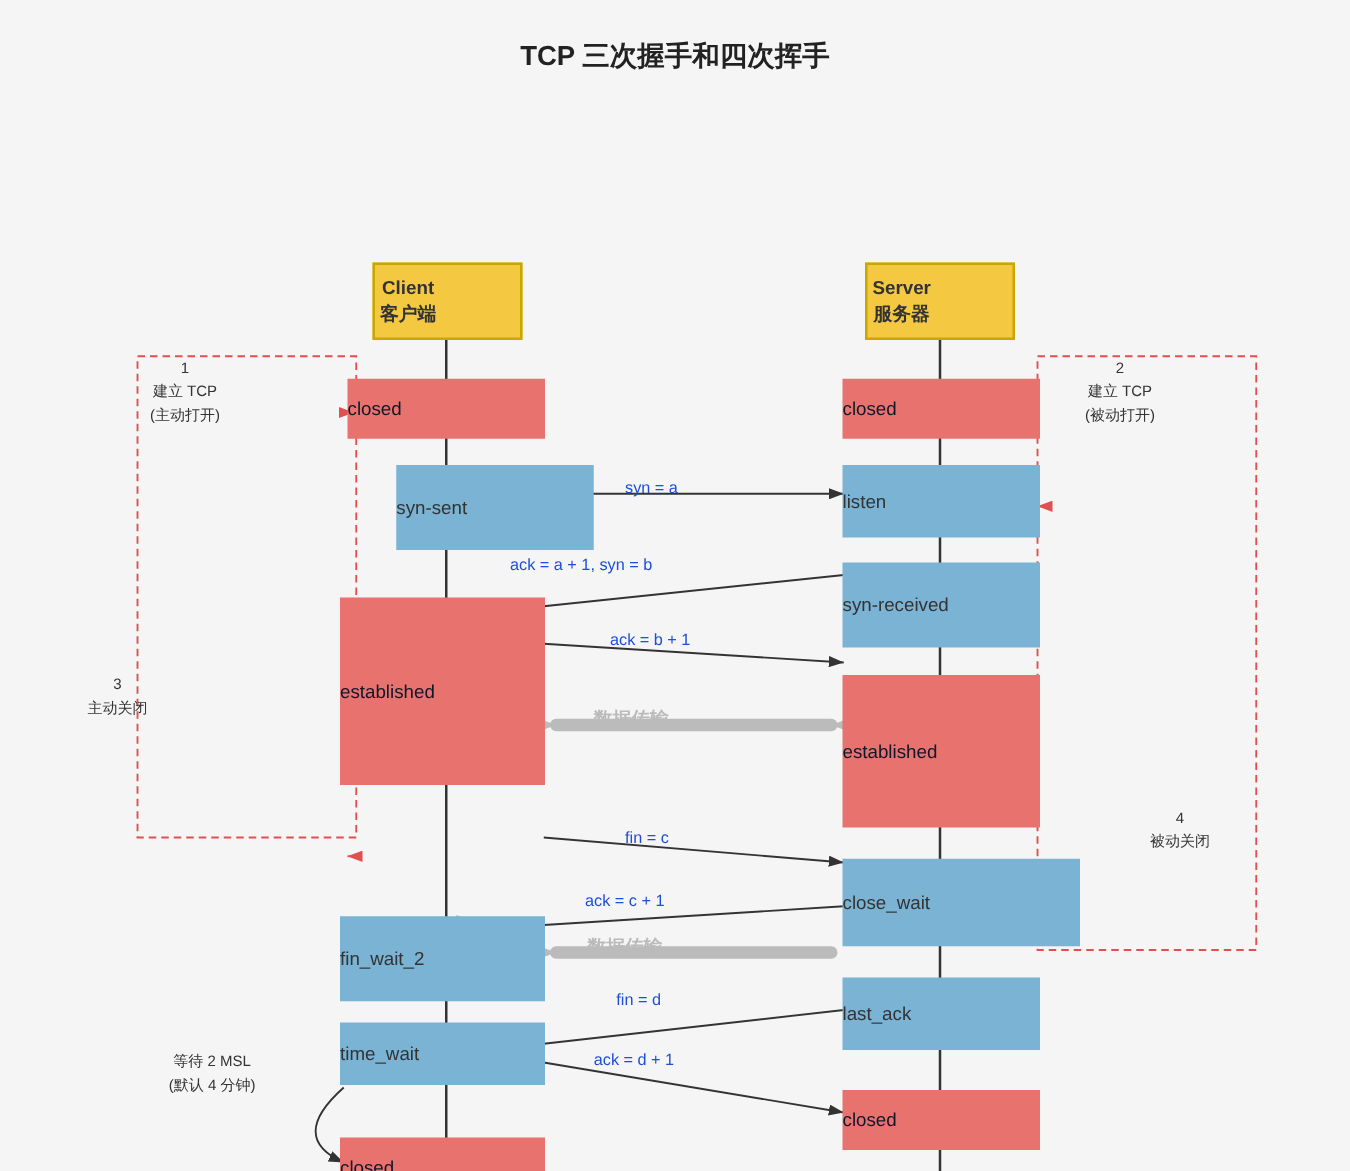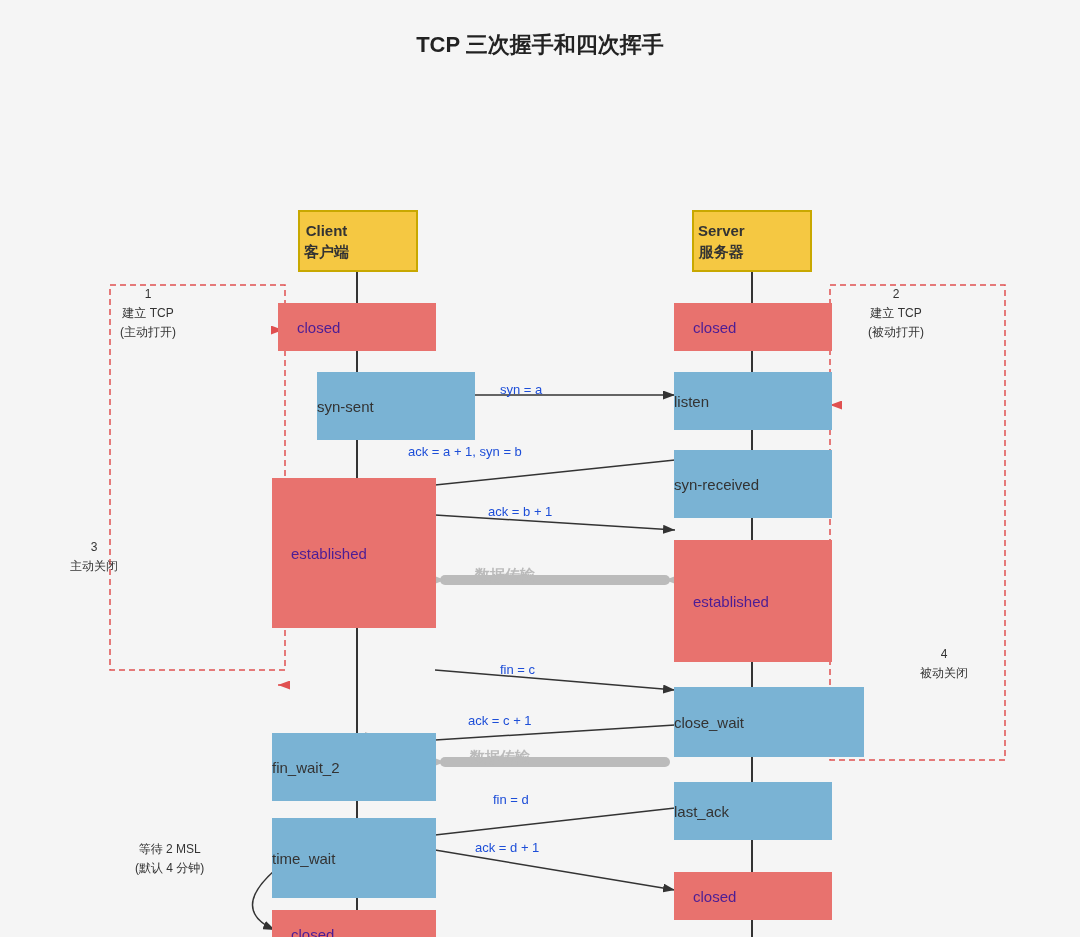--- a/index.html
+++ b/index.html
@@ -35,22 +35,21 @@
       position: absolute;
       display: flex;
       align-items: center;
       justify-content: flex-start;
       font-size: 15px;
       font-weight: 500;
       border: none;
     }
     .state-red {
       background: #e8726e;
-      color: #4c1d95;
-      padding-left: 19px;
+      color: #0f172a;
     }
     .state-blue {
       background: #7ab3d4;
       color: #333;
     }
     .state-yellow {
       background: #f5c842;
       color: #333;
       border: 2px solid #c8a800;
       font-size: 16px;
@@ -173,21 +172,21 @@
 
     <div class="state-box state-red" style="left:258px; top:213px; width:158px; height:48px; font-size:15px;">closed</div>
 
     <div class="state-box state-blue" style="left:258px; top:282px; width:158px; height:68px; font-size:15px;margin-left:39px;">syn-sent</div>
 
     <div class="state-box state-red" style="left:252px; top:388px; width:164px; height:150px; font-size:15px;">established</div>
 
 
     <div class="state-box state-blue" style="left:252px; top:643px; width:164px; height:68px; font-size:15px;">fin_wait_2</div>
 
-    <div class="state-box state-blue" style="left:252px; top:728px; width:164px; height:80px; font-size:15px;">time_wait</div>
+    <div class="state-box state-blue" style="left:252px; top:728px; width:164px; height:50px; font-size:15px;">time_wait</div>
 
     <div class="state-box state-red" style="left:252px; top:820px; width:164px; height:48px; font-size:15px;">closed</div>
 
     <div class="state-box state-red" style="left:654px; top:213px; width:158px; height:48px; font-size:15px;">closed</div>
 
     <div class="state-box state-blue" style="left:654px; top:282px; width:158px; height:58px; font-size:15px;">listen</div>
 
     <div class="state-box state-blue" style="left:654px; top:360px; width:158px; height:68px; font-size:15px;">syn-received</div>
 
     <div class="state-box state-red" style="left:654px; top:450px; width:158px; height:122px; font-size:15px;">established</div>

